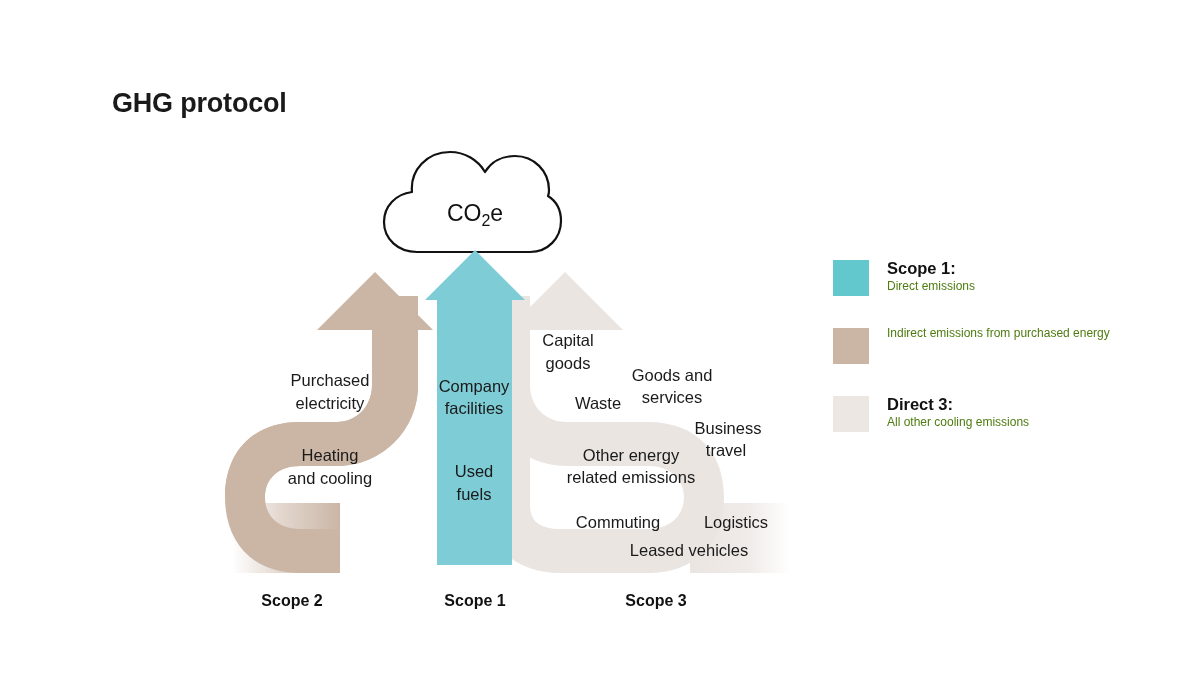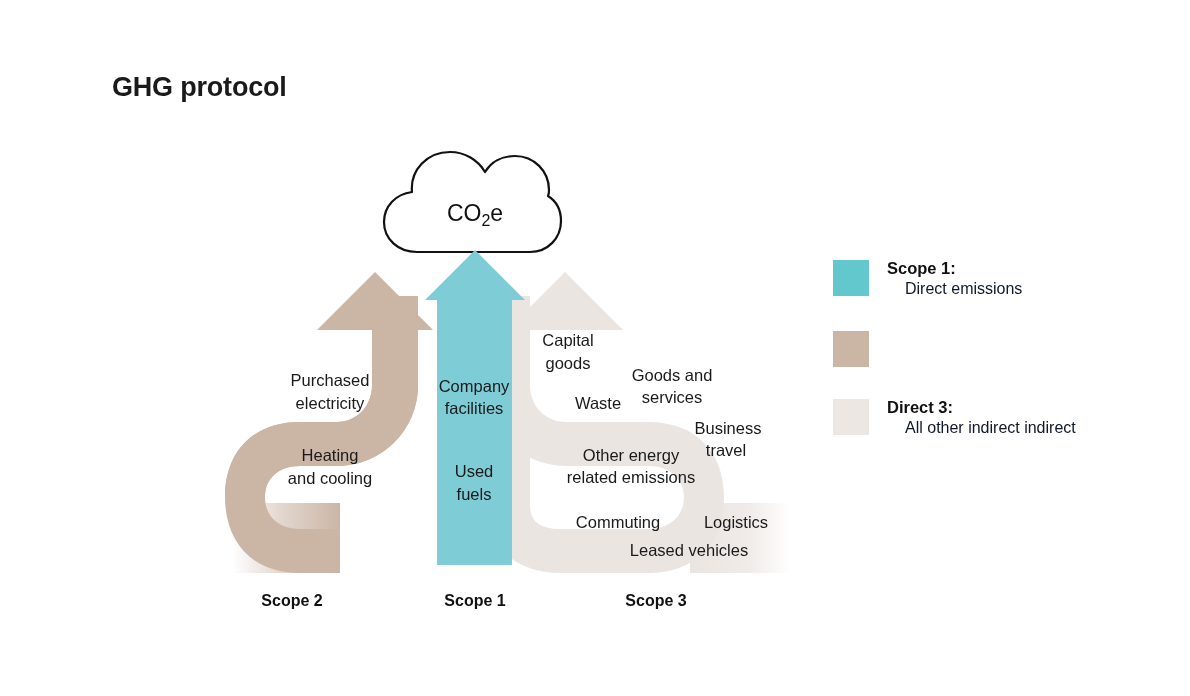--- a/index.html
+++ b/index.html
@@ -15,21 +15,21 @@
     font-family: "Liberation Sans", sans-serif;
     color: #1a1a1a;
   }
   .page {
     position: absolute;
     inset: 0;
   }
   #page-title {
     position: absolute;
     left: 112px;
-    top: 72px;
+    top: 88px;
     font-size: 27px;
     font-weight: bold;
     letter-spacing: -0.2px;
     color: #1a1a1a;
   }
   #diagram {
     position: absolute;
     left: 0;
     top: 0;
   }
@@ -70,26 +70,25 @@
     margin-left: 18px;
     line-height: 1.27;
   }
   .legend-title {
     font-size: 16.5px;
     font-weight: bold;
     color: #111111;
     display: block;
   }
   .legend-desc {
-    font-size: 16px;
+    font-size: 12px;
     font-weight: normal;
-    color: #0f172a;
+    color: #4d7c0f;
     display: block;
     max-width: 240px;
-    margin-left: 18px;
   }
 </style>
 </head>
 <body>
 
 <div class="page">
 
   <div id="page-title">GHG protocol</div>
 
   <svg id="diagram" width="1190" height="696" viewBox="0 0 1190 696">
@@ -230,26 +229,27 @@
       <div class="legend-swatch" style="background:#63C8CD;"></div>
       <div class="legend-text">
         <span class="legend-title">Scope 1:</span>
         <span class="legend-desc">Direct emissions</span>
       </div>
     </div>
 
     <div class="legend-row">
       <div class="legend-swatch" style="background:#CBB6A6;"></div>
       <div class="legend-text">
+        <span class="legend-desc">Indirect emissions from purchased energy</span>
       </div>
     </div>
 
     <div class="legend-row">
       <div class="legend-swatch" style="background:#EDE7E3;"></div>
       <div class="legend-text">
         <span class="legend-title">Direct 3:</span>
-        <span class="legend-desc">All other indirect indirect</span>
+        <span class="legend-desc">All other cooling emissions</span>
       </div>
     </div>
 
   </div>
 
 </div>
 
 </body></html>

